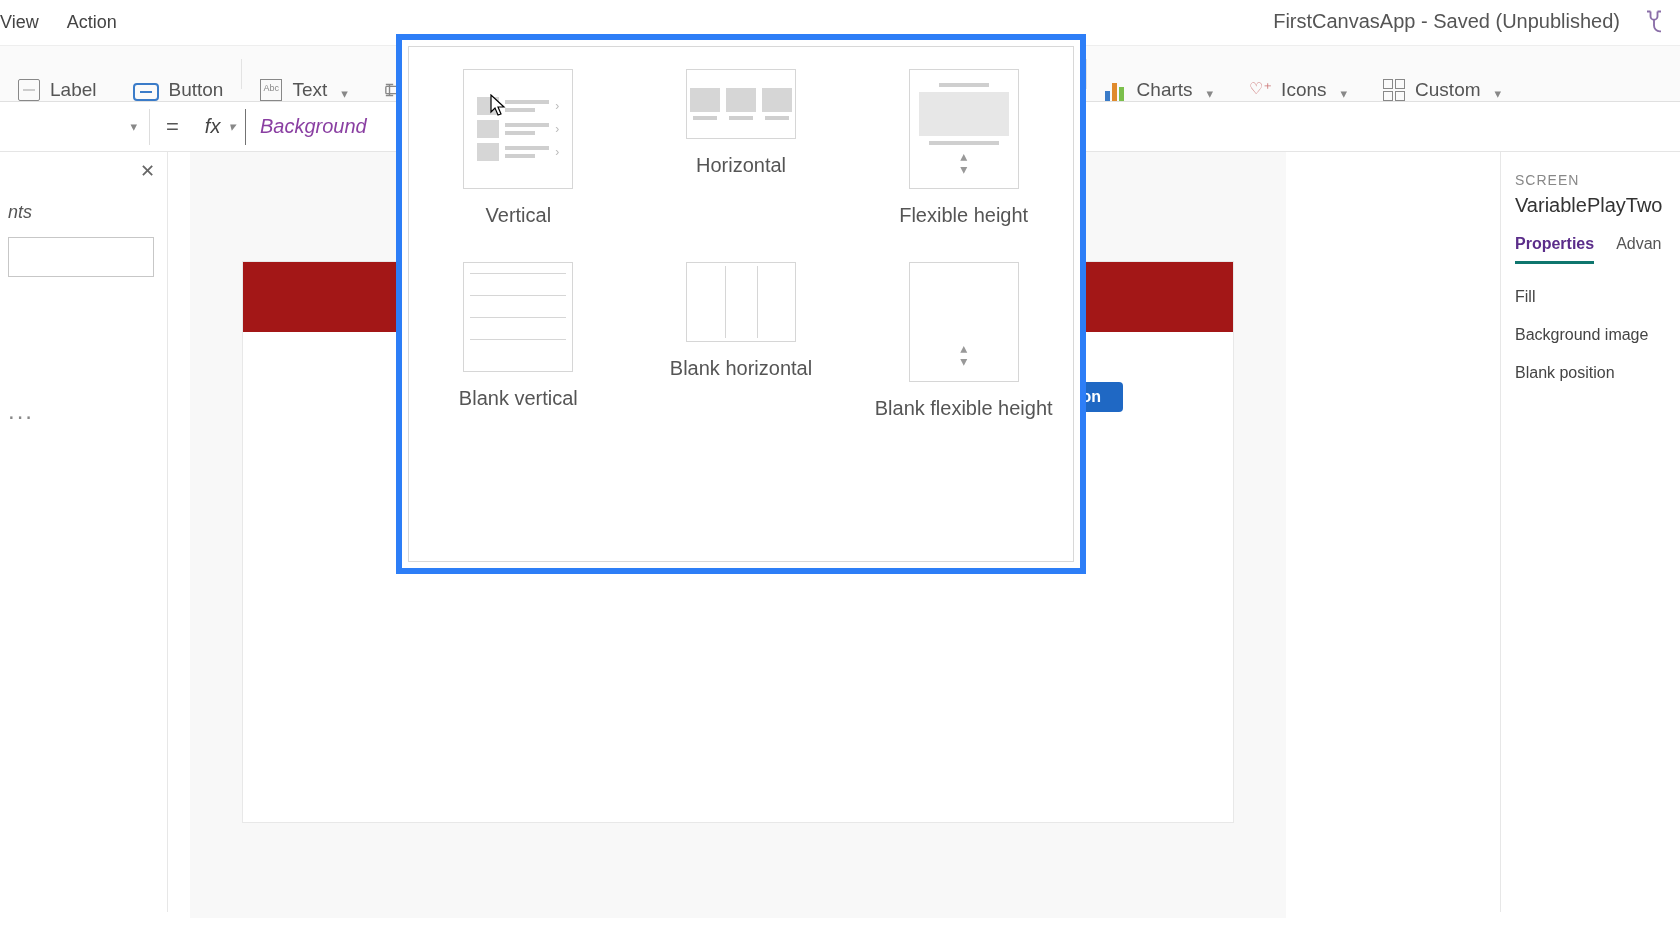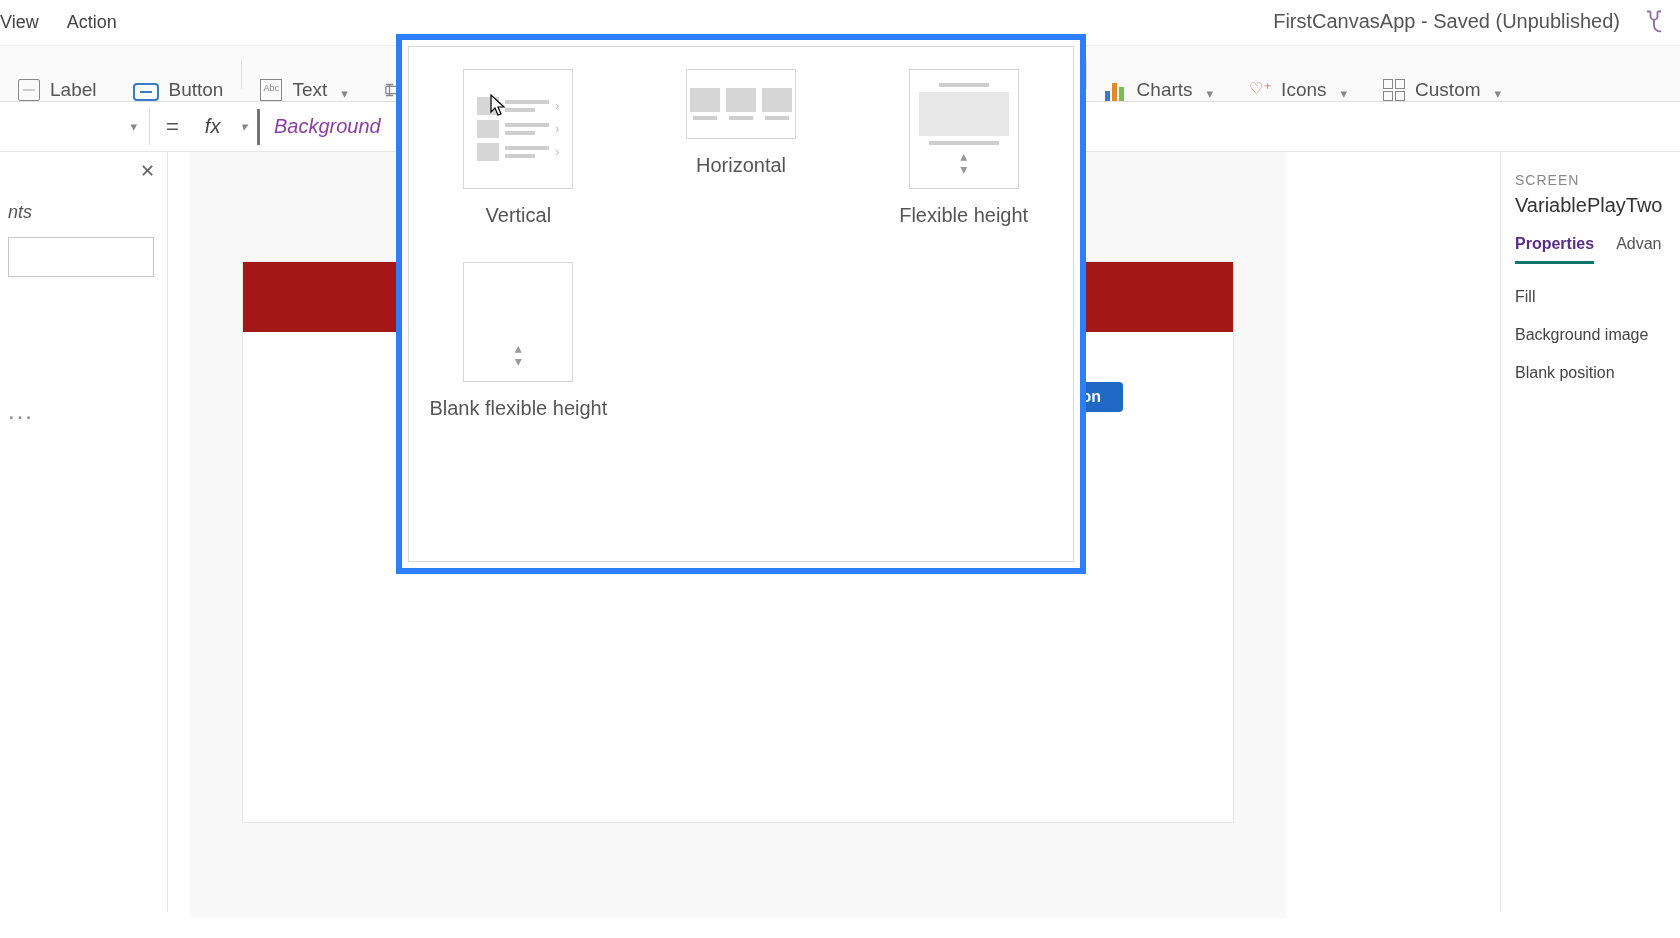--- a/index.html
+++ b/index.html
@@ -17,21 +17,21 @@
 .ribbon { height: 56px; display: flex; align-items: center; border-bottom: 1px solid #e0e0e0; background: #fafafa; font-size: 19px; color: #555; }
 .ribbon-item { display: flex; align-items: flex-end; gap: 10px; padding: 0 18px; height: 100%; cursor: pointer; position: relative; }
 .ribbon-item.active { background: #f0f0f0; border: 1px solid #d6d6d6; }
 .chev { font-size: 13px; color: #888; margin-left: 4px; }
 .sep { width: 1px; height: 30px; background: #e3e3e3; }
 
 
 .fxbar { height: 50px; display: flex; align-items: center; border-bottom: 1px solid #e5e5e5; }
 .prop-dd { width: 150px; height: 36px; border-right: 1px solid #ddd; display: flex; align-items: center; justify-content: flex-end; padding-right: 12px; }
 .eq { padding: 0 16px; font-size: 22px; color: #555; }
-.fx { padding: 0 10px; font-style: italic; font-size: 20px; color: #444; border-right: 3px solid #737373; height: 36px; display:flex; align-items:center; gap:16px; }
+.fx { padding: 0 10px; font-style: italic; font-size: 20px; color: #444; border-right: 1px solid #737373; height: 36px; display:flex; align-items:center; gap:4px; }
 .formula { padding-left: 14px; font-style: italic; color: #8a3fa2; font-size: 20px; }
 
 
 .tree { position: absolute; left: 0; top: 152px; width: 168px; height: 760px; border-right: 1px solid #e7e7e7; padding: 14px 8px; }
 .tree-close { position: absolute; right: 12px; top: 8px; font-size: 18px; color: #666; cursor: pointer; }
 .tree-section { font-size: 18px; color: #555; margin-top: 36px; font-style: italic; }
 .tree-search { margin-top: 14px; height: 40px; border: 1px solid #c7c7c7; width: 146px; }
 .tree-item { margin-top: 120px; font-size: 24px; color: #888; letter-spacing: 2px; }
 
 
@@ -295,20 +295,41 @@
       <div class="thumb tall">
         <div class="line" style="width:50px"></div>
         <div class="flex-ico"></div>
         <div class="line" style="width:70px"></div>
         <div class="arrow-vert">▴<br>▾</div>
       </div>
       <div class="gal-label">Flexible height</div>
     </div>
 
     <div class="gal-cell">
+      <div class="thumb">
+        <div class="blank-rows">
+              <div></div>
+              <div></div>
+              <div></div>
+              <div></div>
+            </div>
+      </div>
+      <div class="gal-label">Blank vertical</div>
+    </div>
+    <div class="gal-cell">
+      <div class="thumb" style="height:80px;">
+        <div class="blank-cols">
+              <div></div>
+              <div></div>
+              <div></div>
+            </div>
+      </div>
+      <div class="gal-label">Blank horizontal</div>
+    </div>
+    <div class="gal-cell">
       <div class="thumb tall">
         <div style="height:60px;"></div>
         <div class="arrow-vert">▴<br>▾</div>
       </div>
       <div class="gal-label">Blank flexible height</div>
     </div>
   </div>
  </div>
 </div>
 

